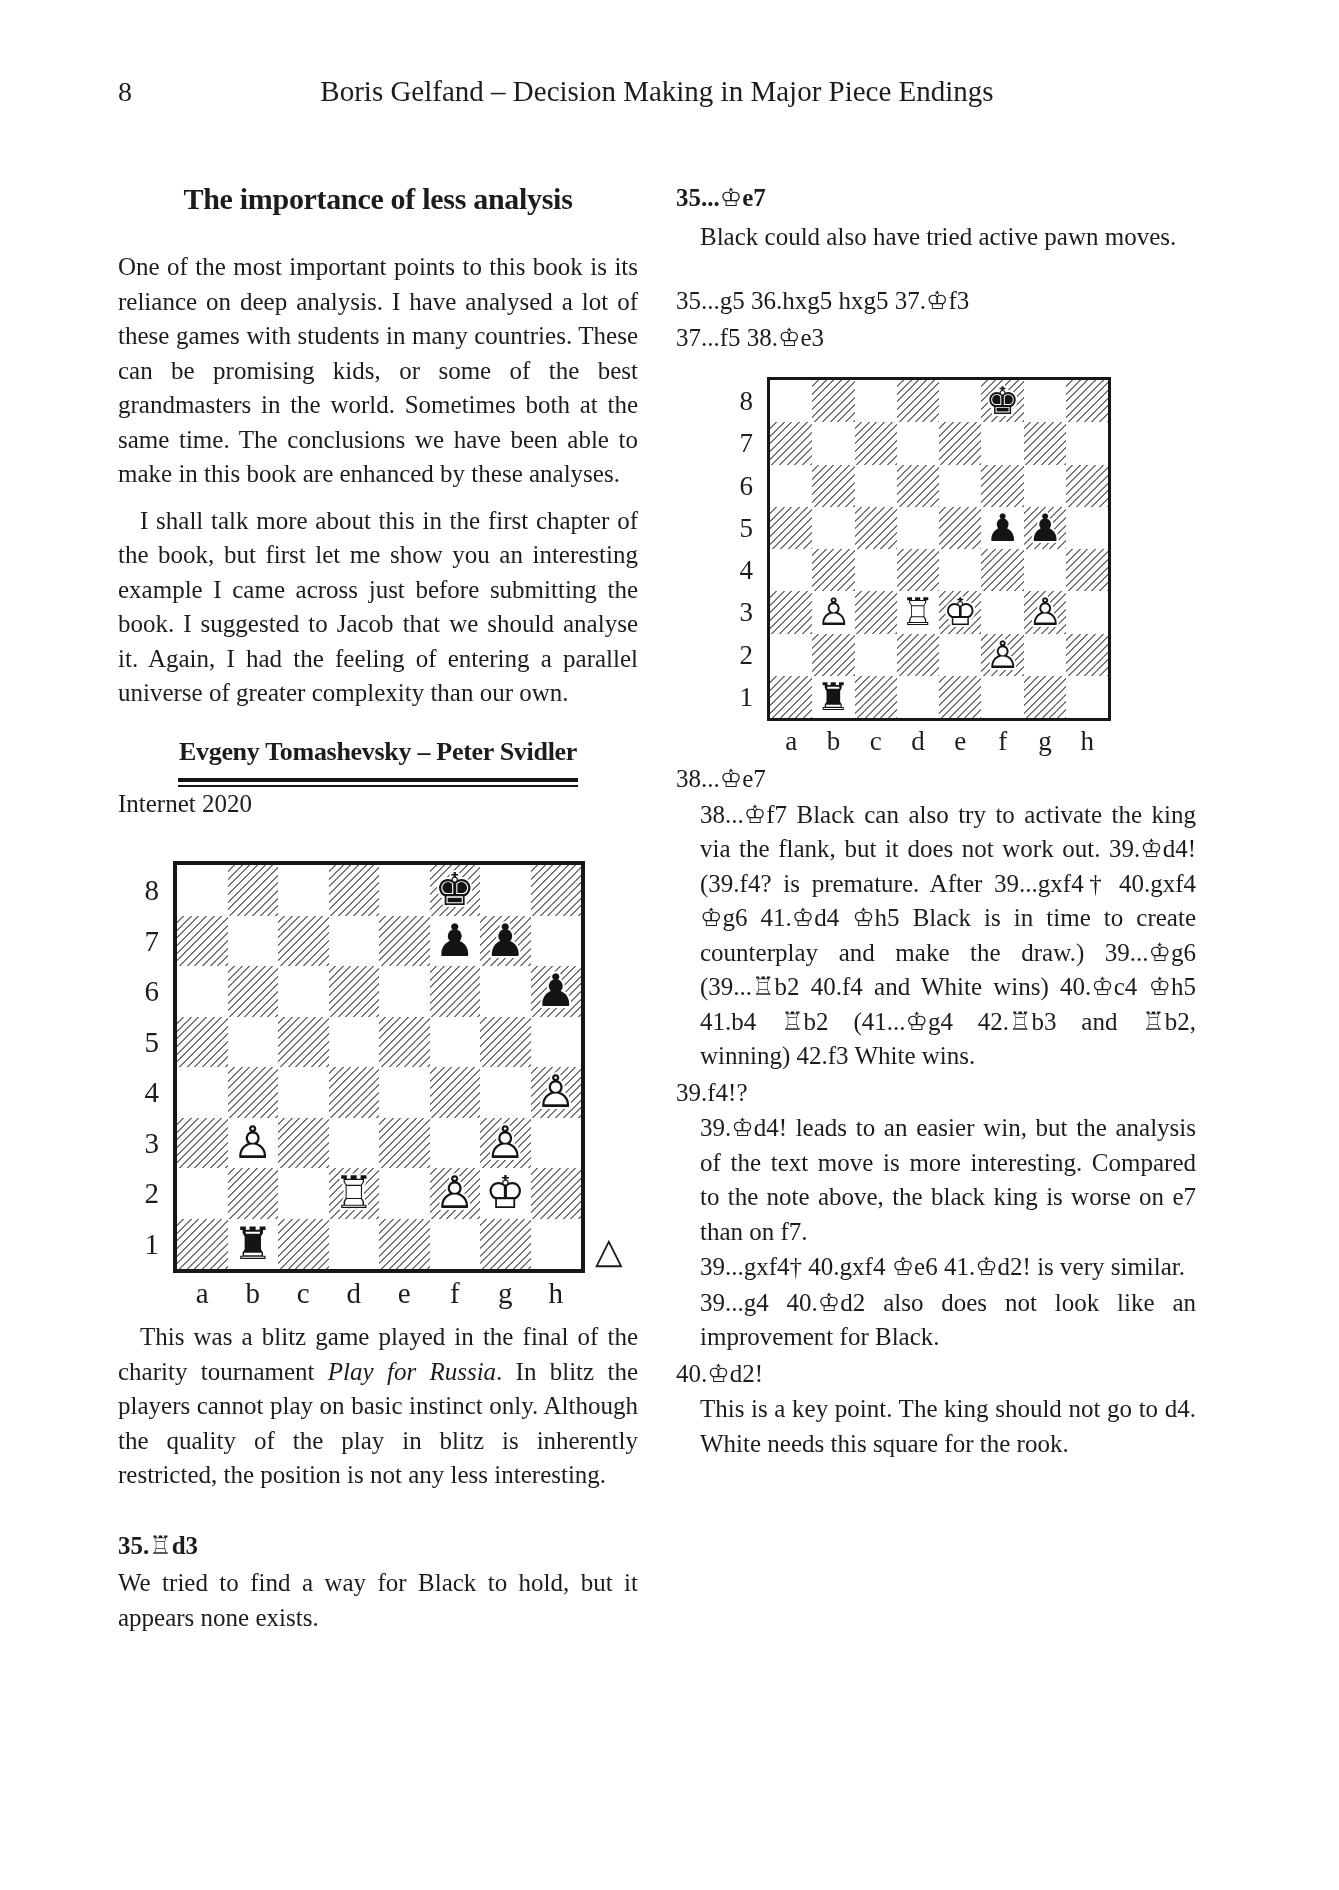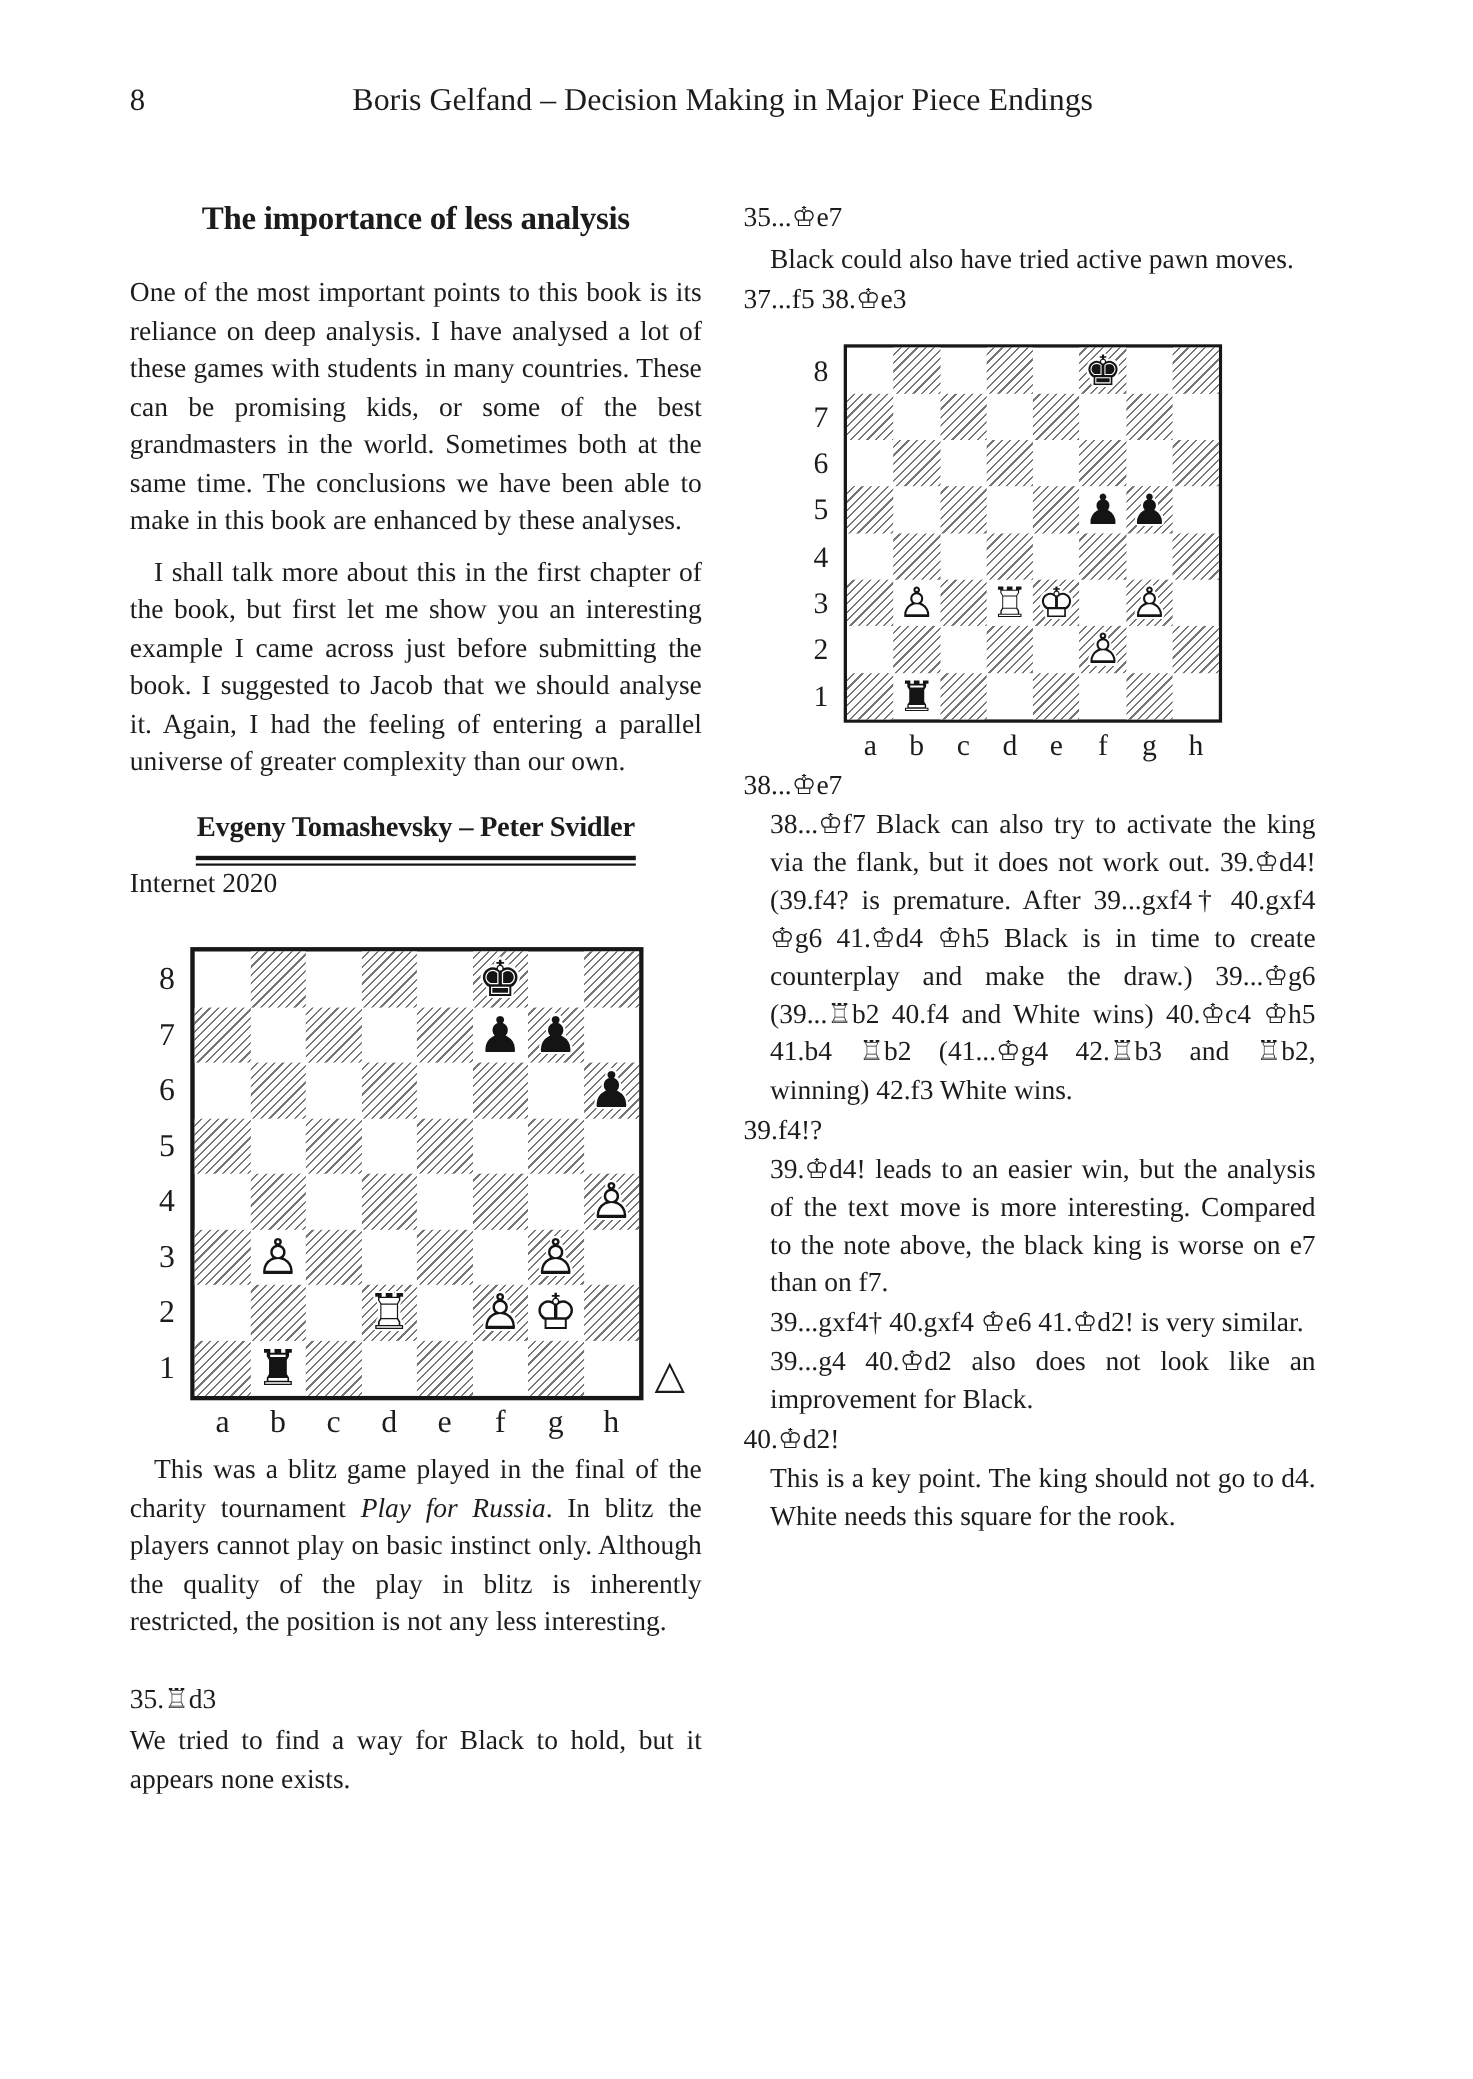--- a/index.html
+++ b/index.html
@@ -16,21 +16,21 @@
         text-align:center;letter-spacing:-0.3px;}
   .para1{margin-top:32px !important;}
   .para2{margin-top:12px !important;text-indent:22px;}
   .game-heading{margin:0;margin-top:22px;font-size:26px;line-height:38px;font-weight:bold;
         text-align:center;letter-spacing:-0.3px;}
   .double-rule{margin:7px auto 0 auto;width:400px;height:3px;
         border-top:4px solid #151515;border-bottom:2px solid #151515;}
   .venue{margin:0;margin-top:9px;text-align:center;font-size:26px;line-height:30px;}
   .blitz-para{margin-top:12px !important;text-indent:22px;}
   .moveline{margin:0;font-size:25px;line-height:34px;text-align:left;}
-  .movebold{font-weight:normal;font-size:25.5px;}
+  .movebold{font-weight:bold;font-size:25.5px;}
   .comment{padding-left:24px;}
   .mt181{margin-top:181px !important;} .mt36{margin-top:36px !important;}
   .mt30{margin-top:30px !important;}
   .mt6{margin-top:6px !important;}  .mt4{margin-top:4px !important;font-family:Liberation Serif, serif;}
   .mt3{margin-top:3px !important;}  .mt2{margin-top:2px !important;}
   .mt1{margin-top:1px !important;}
 
   
   .diagram{position:relative;}
   .diagram-1{margin-top:40px;--sq:50.5px;--ranksw:55px;--labelfs:29px;--piecefs:45px;--bw:4px;}
@@ -195,20 +195,21 @@
 
     <p class="blitz-para"><span>This was a blitz game played in the final of the charity tournament </span><span class="italic">Play for Russia</span><span>. In blitz the players cannot play on basic instinct only. Although the quality of the play in blitz is inherently restricted, the position is not any less interesting.</span></p>
 
     <p class="moveline movebold mt36">35.♖d3</p>
     <p class="mt3">We tried to find a way for Black to hold, but it appears none exists.</p>
   </div>
 
   <div class="col col-right">
     <p class="moveline movebold mt181">35...♔e7</p>
     <p class="comment mt4">Black could also have tried active pawn moves.</p>
+    <p class="moveline mt30">35...g5 36.hxg5 hxg5 37.♔f3</p>
     <p class="moveline mt2">37...f5 38.♔e3</p>
 
     <div class="diagram diagram-2">
         <div class="d-row">
           <div class="ranks">
             <div class="rank-label">8</div>
             <div class="rank-label">7</div>
             <div class="rank-label">6</div>
             <div class="rank-label">5</div>
             <div class="rank-label">4</div>

